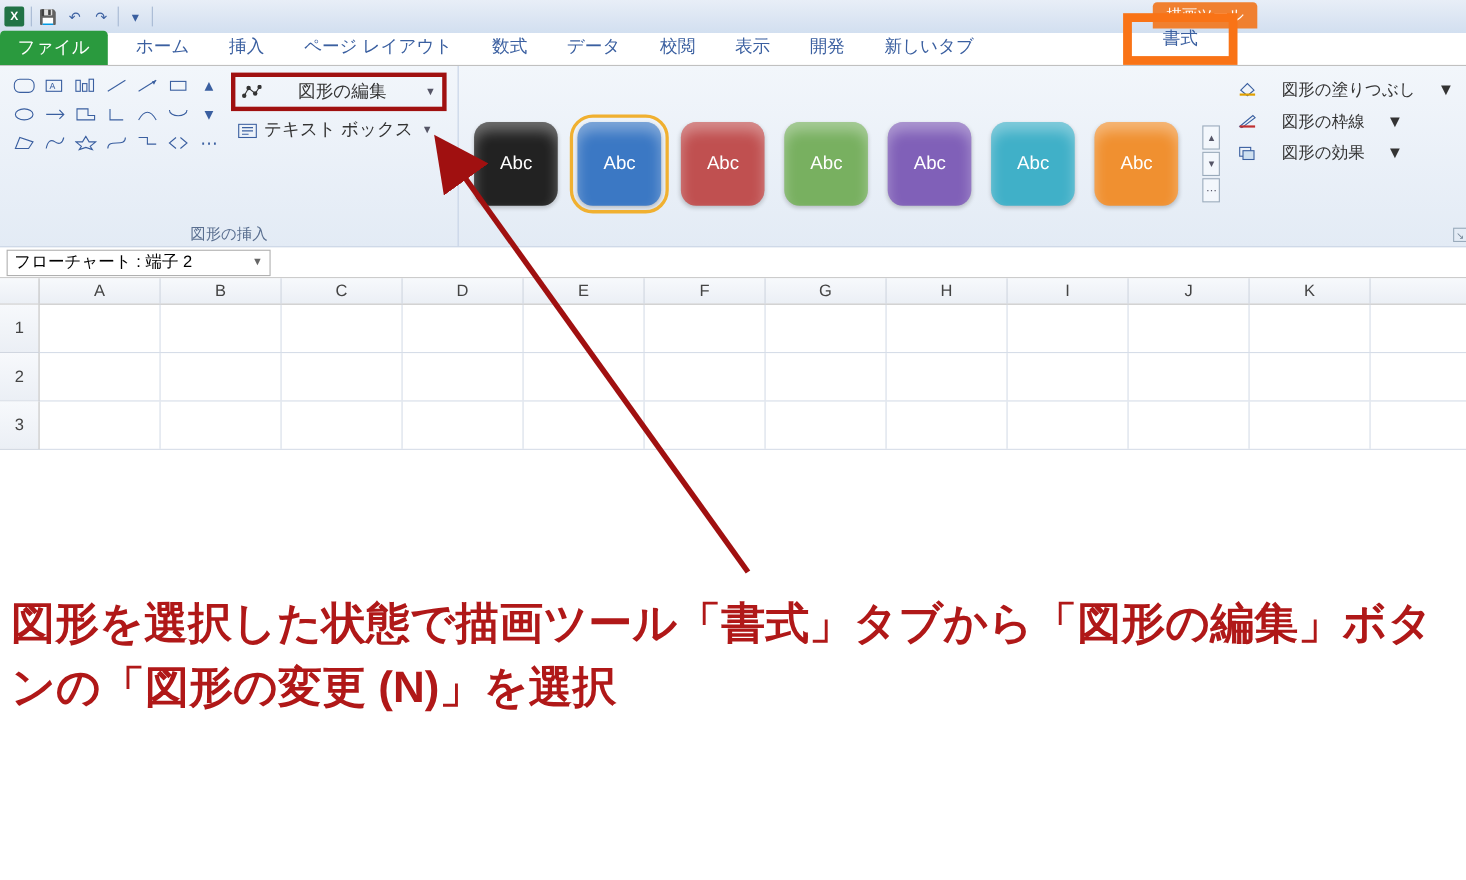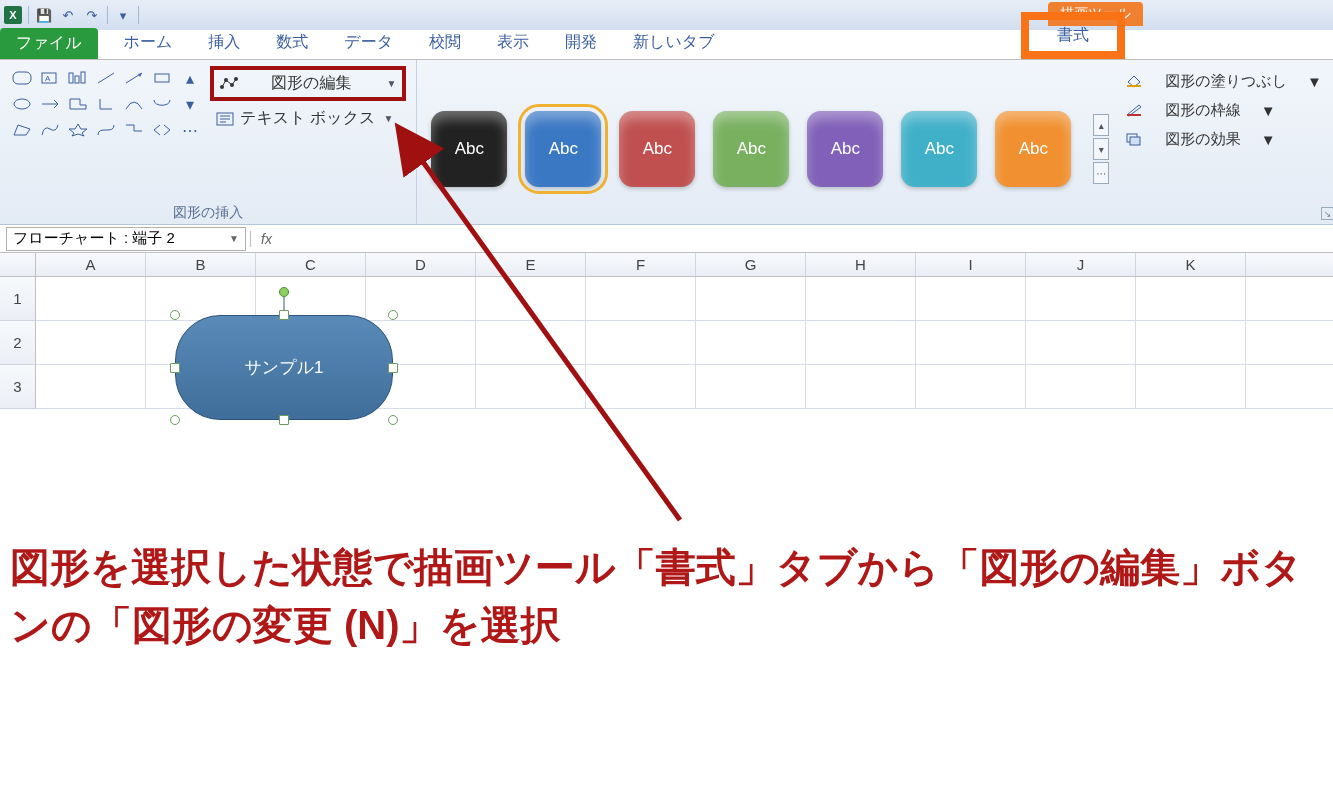--- a/index.html
+++ b/index.html
@@ -84,20 +84,21 @@
     <span class="q">▾</span>
     <span class="sep"></span>
   </div>
   <div class="drawing-tools-tag">描画ツール</div>
 </div>
 
 <div class="tabs">
   <div class="tab file">ファイル</div>
   <div class="tab">ホーム</div>
   <div class="tab">挿入</div>
+  <div class="tab">ページ レイアウト</div>
   <div class="tab">数式</div>
   <div class="tab">データ</div>
   <div class="tab">校閲</div>
   <div class="tab">表示</div>
   <div class="tab">開発</div>
   <div class="tab">新しいタブ</div>
   <div class="tab format">書式</div>
 </div>
 
 <div class="ribbon">
@@ -292,23 +293,20 @@
     </div>
     <div class="dlg-launcher">↘</div>
   </div>
 </div>
 
 <div class="fx-bar">
   <div class="name-box">
     <span>フローチャート : 端子 2</span>
     <span class="dd">▼</span>
   </div>
-  <div class="fx-cell">
-    <span class="fx-label">fx</span>
-  </div>
 </div>
 
 <div class="col-headers">
   <div class="rowhdr-corner"></div>
   <div id="col-headers-inner" style="display:flex">
       <div class="ch">A</div>
       <div class="ch">B</div>
       <div class="ch">C</div>
       <div class="ch">D</div>
       <div class="ch">E</div>
@@ -362,35 +360,20 @@
         <div class="cell"></div>
         <div class="cell"></div>
         <div class="cell"></div>
         <div class="cell"></div>
         <div class="cell"></div>
         <div class="cell"></div>
         <div class="cell"></div>
       </div>
     </div>
 
-  <div class="sel-shape">
-    <div class="conn-line"></div>
-    <div class="handle rot" style="top:-28px;left:50%;margin-left:-5px"></div>
-    <div class="body">
-        <span>サンプル1</span>
-      </div>
-    <div class="handle" style="top:-5px;left:-5px"></div>
-    <div class="handle sq" style="top:-5px;left:50%;margin-left:-5px"></div>
-    <div class="handle" style="top:-5px;right:-5px"></div>
-    <div class="handle sq" style="top:50%;left:-5px;margin-top:-5px"></div>
-    <div class="handle sq" style="top:50%;right:-5px;margin-top:-5px"></div>
-    <div class="handle" style="bottom:-5px;left:-5px"></div>
-    <div class="handle sq" style="bottom:-5px;left:50%;margin-left:-5px"></div>
-    <div class="handle" style="bottom:-5px;right:-5px"></div>
-  </div>
 </div>
 
 <svg class="arrow-annotation" style="left:0;top:0" width="1333" height="600">
   <defs>
       <marker id="ah" markerWidth="12" markerHeight="12" refX="2" refY="5" orient="auto">
         <polygon points="0,0 10,5 0,10" fill="#a01010"></polygon>
       </marker>
     </defs>
   <line x1="680" y1="520" x2="418" y2="155" stroke="#a01010" stroke-width="5" marker-end="url(#ah)"></line>
 </svg>

